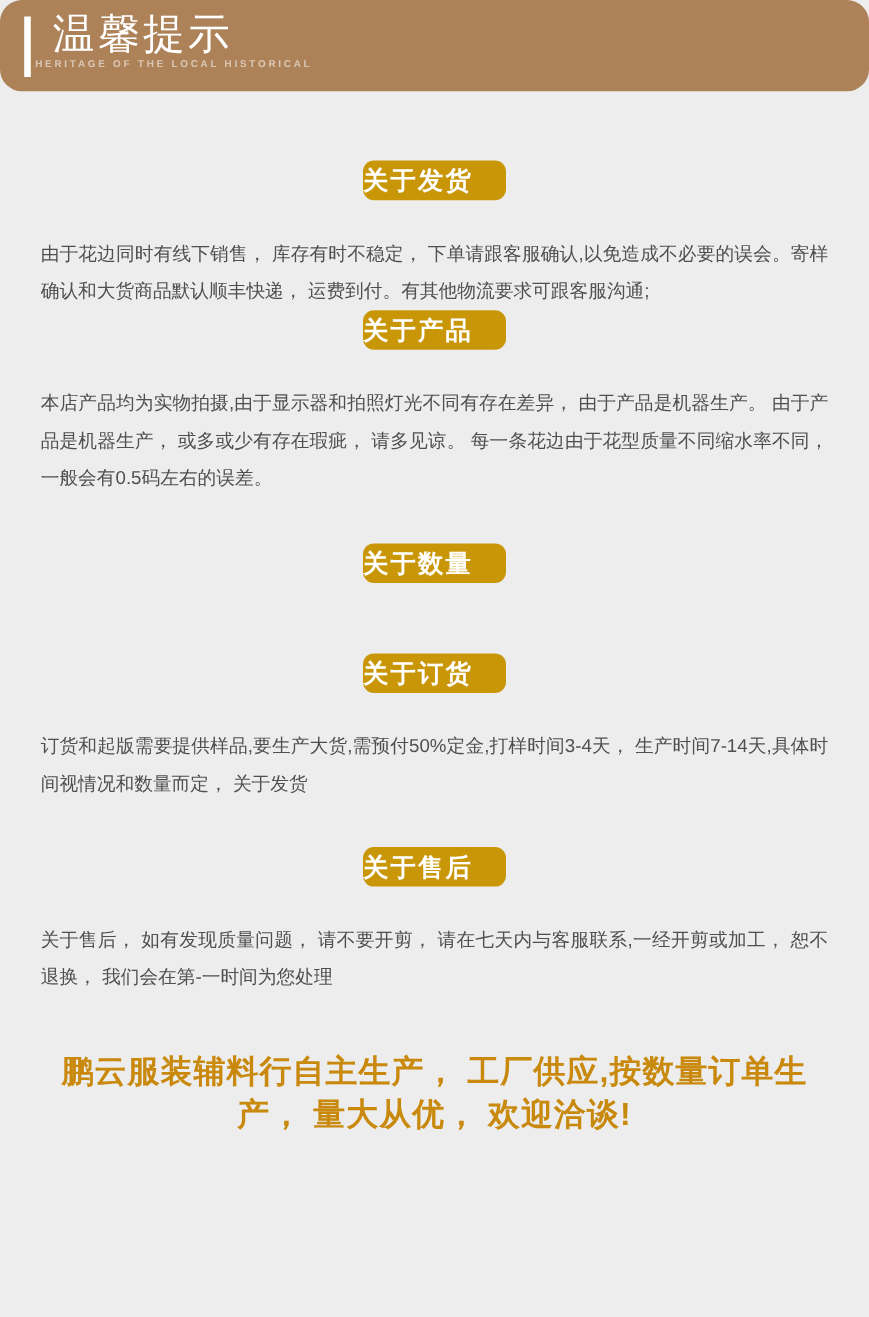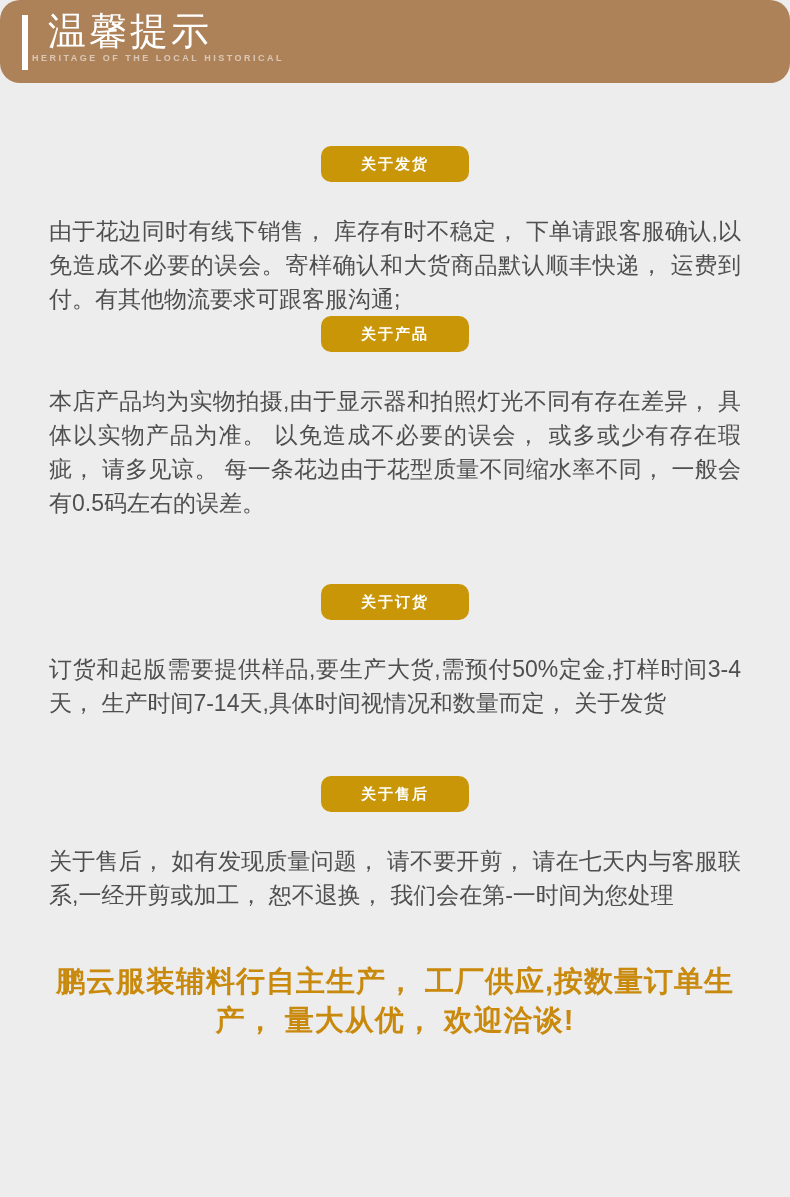--- a/index.html
+++ b/index.html
@@ -40,43 +40,42 @@
     position: absolute;
     left: 32px;
     top: 53px;
     font-size: 9px;
     color: rgba(255,255,255,0.55);
     letter-spacing: 2.5px;
     font-weight: bold;
   }
   .section-btn {
     display: block;
-    width: 148px;
+    width: 130px;
     height: 36px;
     line-height: 36px;
     margin: 0 auto;
     background: #c99608;
     color: #ffffff;
-    text-align: center;
     border: none;
     border-radius: 10px;
-    font-size: 15px;
+    font-size: 23px;
     font-weight: 600;
     letter-spacing: 2px;
     font-family: inherit;
   }
   .mt-63 { margin-top: 63px; }
   .mt-24 { }
   .mt-42 { margin-top: 42px; }
   .mt-64 { margin-top: 64px; }
-  .mt-44 { margin-top: 56px; }
+  .mt-44 { margin-top: 40px; }
   .section-text {
     margin: 32px 0 0 0;
-    padding: 0 49px;
-    font-size: 23px;
+    padding: 0 37px;
+    font-size: 17px;
     line-height: 34px;
     color: #4f4f4f;
     text-align: justify;
   }
   .footer {
     margin-top: 50px;
     padding: 0 37px;
     text-align: center;
     font-size: 29px;
     line-height: 39px;
@@ -94,24 +93,25 @@
   <div class="header-subtitle">HERITAGE OF THE LOCAL HISTORICAL</div>
 </div>
 
 <div>
   <div class="section-btn mt-63">关于发货</div>
   <p class="section-text">由于花边同时有线下销售， 库存有时不稳定， 下单请跟客服确认,以免造成不必要的误会。寄样确认和大货商品默认顺丰快递， 运费到付。有其他物流要求可跟客服沟通;</p>
 </div>
 
 <div>
   <div class="section-btn mt-24">关于产品</div>
-  <p class="section-text">本店产品均为实物拍摄,由于显示器和拍照灯光不同有存在差异， 具体以实物产品为准。 以免造成不必要的误会， 或多或少有存在瑕疵， 请多见谅。 每一条花边由于花型质量不同缩水率不同， 一般会有0.5码左右的误差。</p>
+  <p class="section-text">本店产品均为实物拍摄,由于显示器和拍照灯光不同有存在差异， 由于产品是机器生产。 由于产品是机器生产， 或多或少有存在瑕疵， 请多见谅。 每一条花边由于花型质量不同缩水率不同， 一般会有0.5码左右的误差。</p>
 </div>
 
 <div>
+  <div class="section-btn mt-42">关于数量</div>
 </div>
 
 <div>
   <div class="section-btn mt-64">关于订货</div>
   <p class="section-text">订货和起版需要提供样品,要生产大货,需预付50%定金,打样时间3-4天， 生产时间7-14天,具体时间视情况和数量而定， 关于发货</p>
 </div>
 
 <div>
   <div class="section-btn mt-44">关于售后</div>
   <p class="section-text">关于售后， 如有发现质量问题， 请不要开剪， 请在七天内与客服联系,一经开剪或加工， 恕不退换， 我们会在第-一时间为您处理</p>

